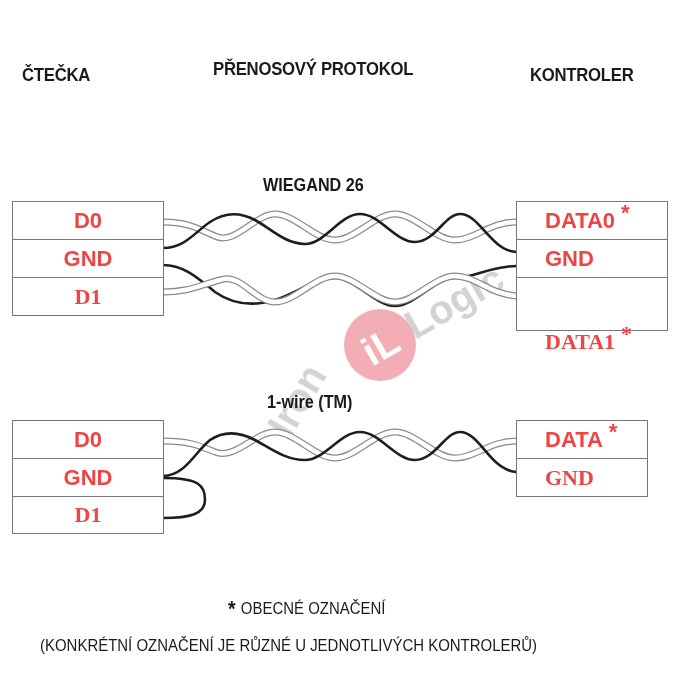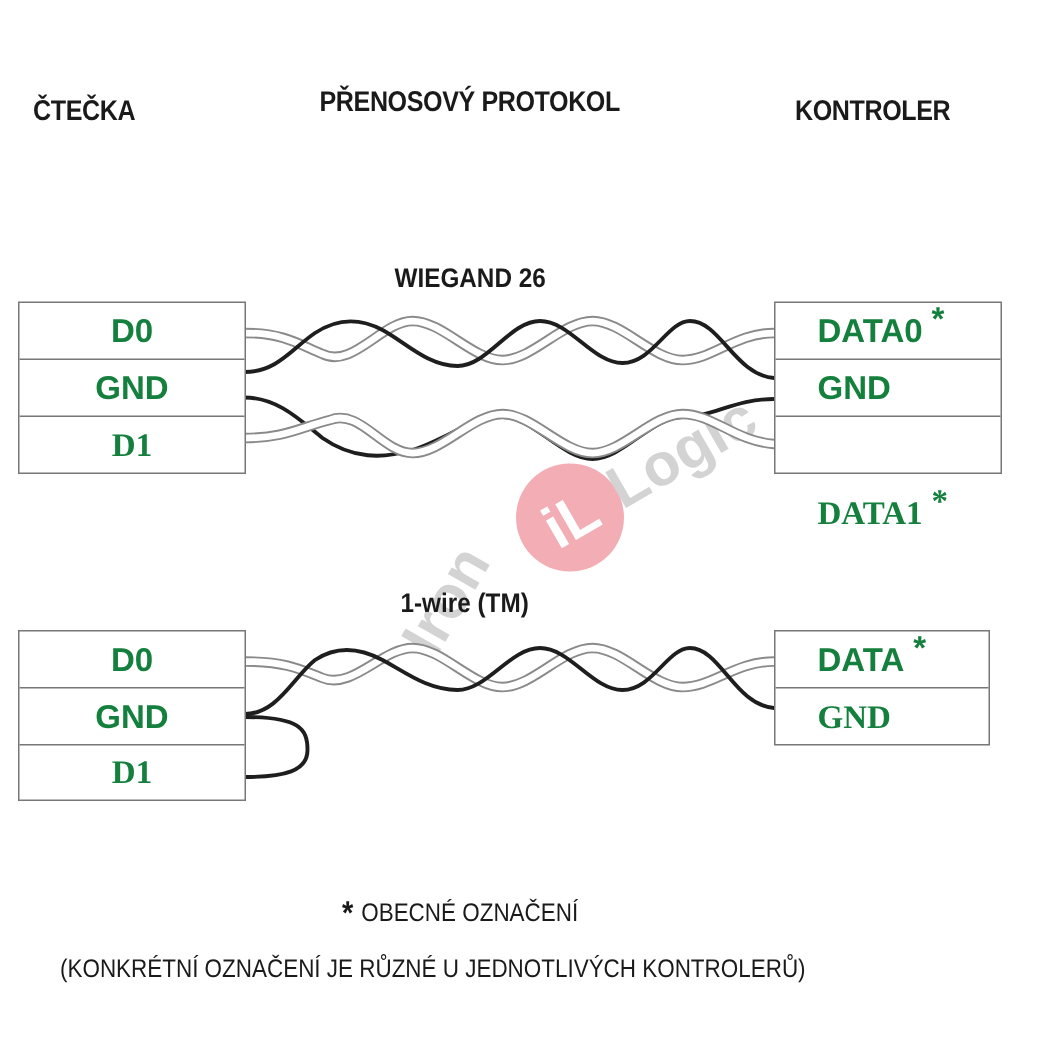--- a/index.html
+++ b/index.html
@@ -4,21 +4,21 @@
 <style>
   html, body { margin: 0; padding: 0; background: #ffffff; }
   body { width: 700px; height: 700px; position: relative; overflow: hidden;
          font-family: "Liberation Sans", sans-serif; color: #1a1a1a; }
   .hdr { position: absolute; font-family: "Liberation Sans", sans-serif; font-weight: bold;
          font-size: 19px; letter-spacing: -0.3px; color: #1a1a1a; transform: scaleX(0.88); transform-origin: left top; }
   .proto { position: absolute; font-weight: bold; font-size: 18px; color: #1a1a1a;
            transform: scaleX(0.9); transform-origin: left top; }
   .box { position: absolute; border: 1px solid #777; background: #fff; box-sizing: border-box; }
   .row { position: absolute; left: 0; right: 0; border-bottom: 1px solid #777; box-sizing: border-box;
-         display: flex; align-items: center; font-weight: bold; font-size: 22px; color: #15803d; }
+         display: flex; align-items: center; font-weight: bold; font-size: 22px; color: #ef4444; }
   .row:last-child { border-bottom: none; font-family: Liberation Serif, serif; }
   .row.center { justify-content: center; }
   .row.left { padding-left: 28px; }
   .star { font-size: 22px; font-weight: bold; position: relative; top: -8px; margin-left: 6px; }
   svg.wires { position: absolute; left: 0; top: 0; }
   .foot { position: absolute; font-size: 17px; color: #1a1a1a; white-space: nowrap;
           transform: scaleX(0.88); transform-origin: left top; }
   .foot .fstar { font-size: 22px; font-weight: bold; position: relative; top: 2px; margin-right: 6px; }
 </style>
 </head>
@@ -67,41 +67,41 @@
 
 <div class="proto" style="left:263px; top:175px;">WIEGAND 26</div>
 <div class="proto" style="left:267px; top:392px;">1-wire (TM)</div>
 
 <div class="box" style="left:12px; top:201px; width:152px; height:115px;">
   <div class="row center" style="top:0; height:38px;">D0</div>
   <div class="row center" style="top:38px; height:38px;">GND</div>
   <div class="row center" style="top:76px; height:37px;">D1</div>
 </div>
 
-<div class="box" style="left:516px; top:201px; width:152px; height:115px;">
+<div class="box" style="left:516px; top:201px; width:152px; height:130px;">
   <div class="row left" style="top:0; height:38px;">
     <span>DATA0</span>
     <span class="star">*</span>
   </div>
   <div class="row left" style="top:38px; height:38px;">
     <span>GND</span>
   </div>
   <div class="row left" style="top:76px; height:37px;margin-top:45px;">
     <span>DATA1</span>
     <span class="star">*</span>
   </div>
 </div>
 
 <div class="box" style="left:12px; top:420px; width:152px; height:114px;">
   <div class="row center" style="top:0; height:38px;">D0</div>
   <div class="row center" style="top:38px; height:38px;">GND</div>
   <div class="row center" style="top:76px; height:36px;">D1</div>
 </div>
 
-<div class="box" style="left:516px; top:420px; width:144px; height:77px;">
+<div class="box" style="left:516px; top:420px; width:132px; height:77px;">
   <div class="row left" style="top:0; height:38px;">
     <span>DATA</span>
     <span class="star">*</span>
   </div>
   <div class="row left" style="top:38px; height:37px;">
     <span>GND</span>
   </div>
 </div>
 
 <div class="foot" style="left:228px; top:594px;">

